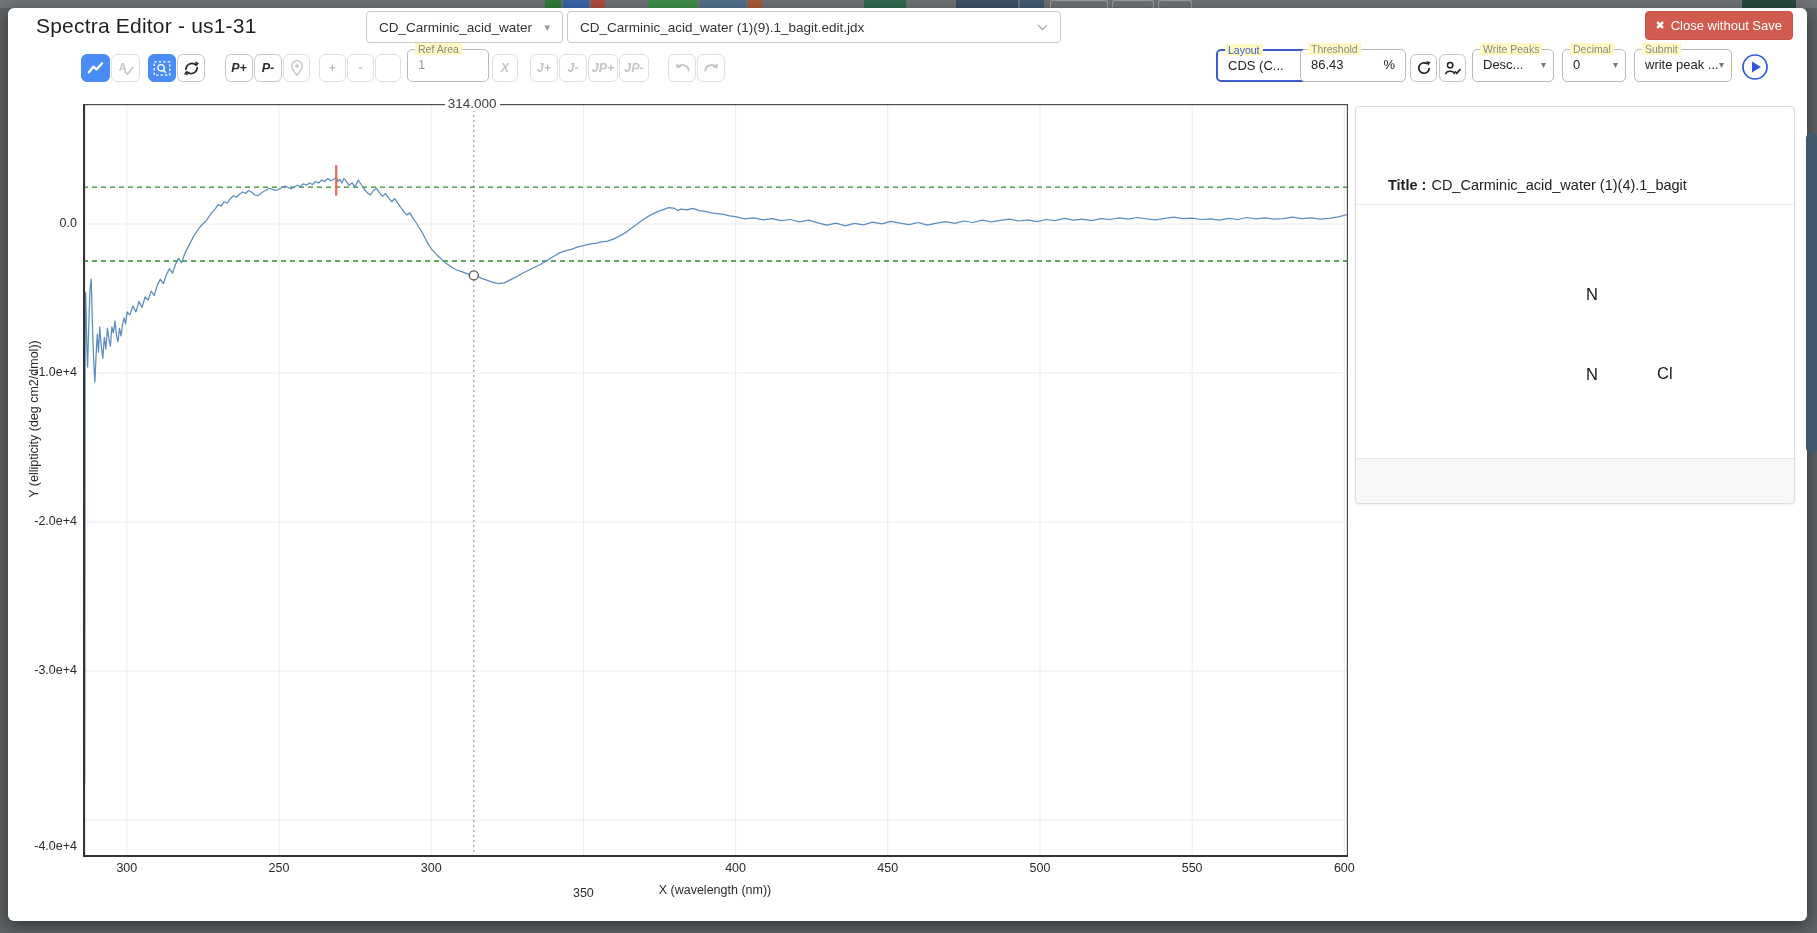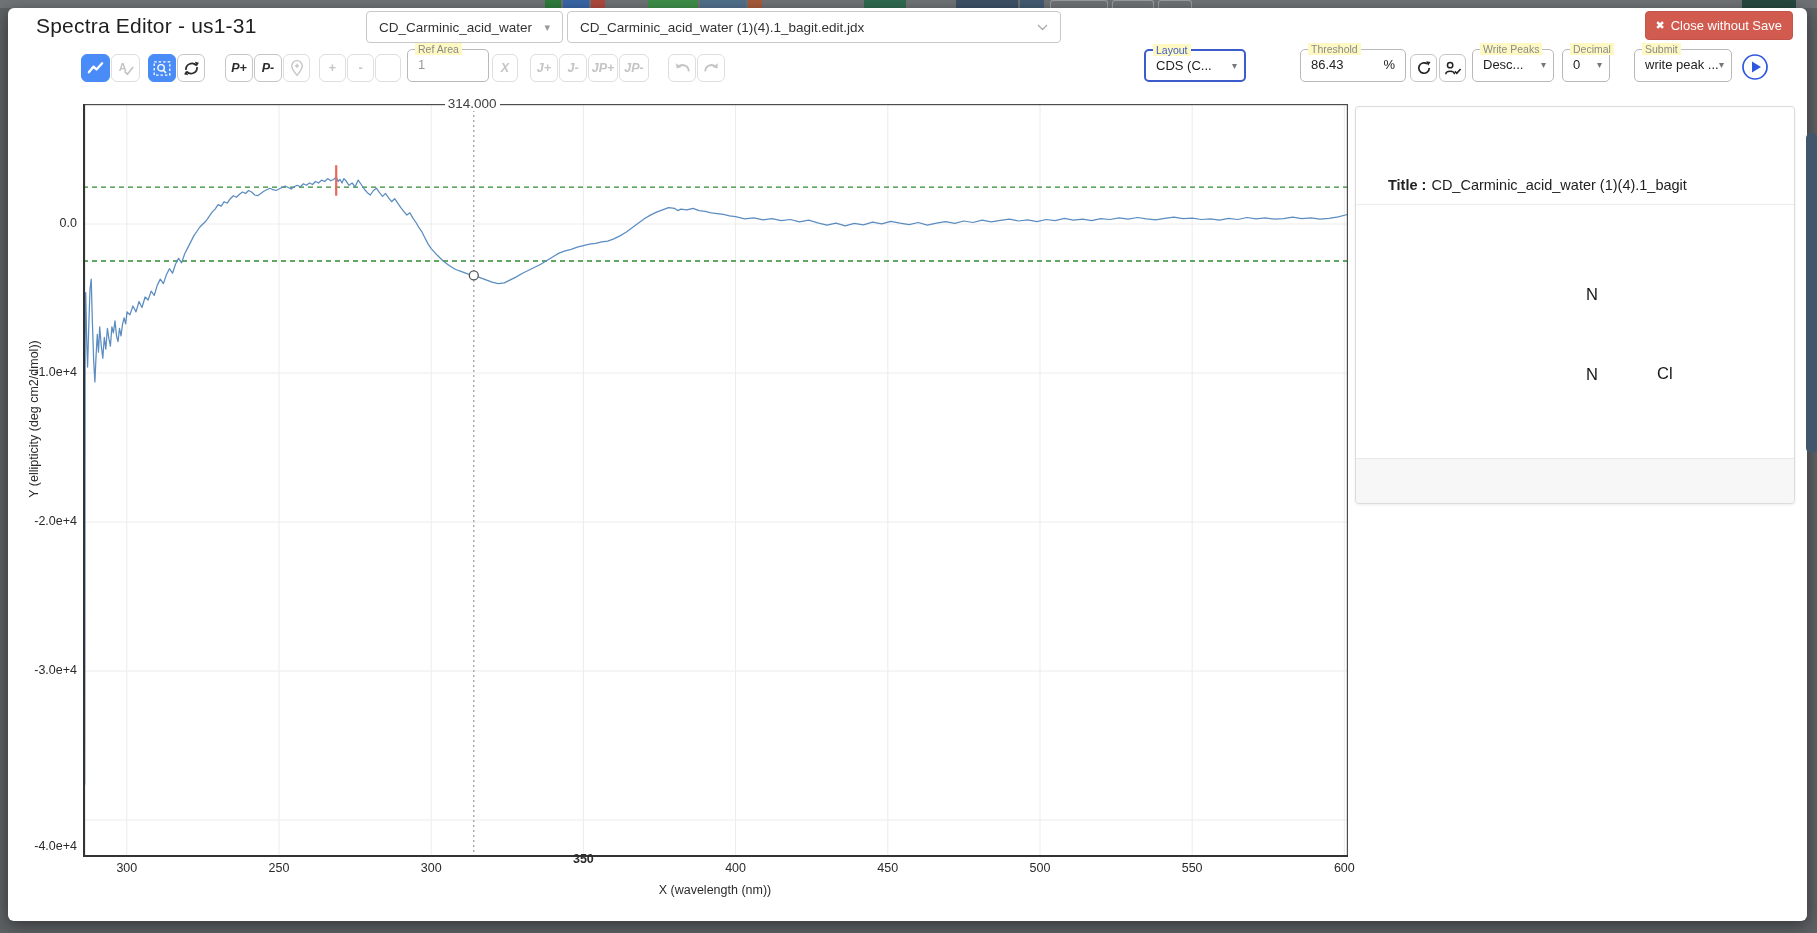--- a/index.html
+++ b/index.html
@@ -68,21 +68,21 @@
 <div class="modal">
 
   <div class="app-title">Spectra Editor - us1-31</div>
 
   <div class="dd" style="left:358px;top:3px;width:197px;height:32px">
     <span>CD_Carminic_acid_water</span>
     <span class="caret">▾</span>
   </div>
 
   <div class="dd" style="left:559px;top:3px;width:494px;height:32px">
-    <span>CD_Carminic_acid_water (1)(4).1_bagit.edit.jdx</span>
+    <span>CD_Carminic_acid_water (1)(9).1_bagit.edit.jdx</span>
     <span class="caret">
       <svg width="11" height="7" viewBox="0 0 11 7">
           <polyline points="1,1 5.5,5.5 10,1" fill="none" stroke="#aaa" stroke-width="1.3"></polyline>
         </svg>
     </span>
   </div>
 
   <div class="close-btn">
     <span class="x">✖</span>
     <span>Close without Save</span>
@@ -144,21 +144,21 @@
           <polygon points="16.8,4.6 16.2,10 11,8.4" fill="currentColor"></polygon>
         </svg>
       </div>
     </div>
 
   <div class="fs muted" style="left:399px;width:82px">
     <span class="fs-label">Ref Area</span>
     <span class="fs-value">1</span>
   </div>
 
-  <div class="fs focused" style="left:1136px;width:102px">
+  <div class="fs focused" style="left:1208px;width:102px">
     <span class="fs-label">Layout</span>
     <span class="fs-value">CDS (C...</span>
     <span class="caret">▾</span>
   </div>
 
   <div class="fs" style="left:1292px;width:106px">
     <span class="fs-label">Threshold</span>
     <span class="fs-value">86.43</span>
     <span class="fs-suffix">%</span>
   </div>
@@ -177,21 +177,21 @@
       <polyline points="12.5,13 14.5,15 18.5,10.5" fill="none" stroke="#222" stroke-width="1.7"></polyline>
     </svg>
   </div>
 
   <div class="fs" style="left:1464px;width:82px">
     <span class="fs-label">Write Peaks</span>
     <span class="fs-value">Desc...</span>
     <span class="caret">▾</span>
   </div>
 
-  <div class="fs" style="left:1554px;width:48px">
+  <div class="fs" style="left:1554px;width:64px">
     <span class="fs-label">Decimal</span>
     <span class="fs-value">0</span>
     <span class="caret">▾</span>
   </div>
 
   <div class="fs" style="left:1626px;width:98px">
     <span class="fs-label">Submit</span>
     <span class="fs-value">write peak ...</span>
     <span class="caret">▾</span>
   </div>
@@ -228,21 +228,21 @@
         <circle cx="390.8" cy="171.4" r="4.5" fill="#fff" stroke="#555" stroke-width="1.3"></circle>
         <rect x="0.6" y="0.6" width="1263.8" height="751.8" fill="none" stroke="#4d4d4d" stroke-width="1.2"></rect>
         <line x1="1" y1="0" x2="1" y2="753" stroke="#333" stroke-width="2.2"></line>
         <line x1="0" y1="752" x2="1265" y2="752" stroke="#333" stroke-width="2.2"></line>
       </svg>
     </div>
   <div id="xticks">
       <div class="tick-x" style="left: 98.8306px; top: 853px;">300</div>
       <div class="tick-x" style="left: 251.02px; top: 853px;">250</div>
       <div class="tick-x" style="left: 403.21px; top: 853px;">300</div>
-      <div class="tick-x" style="left: 555.399px; top: 844px; font-weight: bold;">350</div>
+      <div class="tick-x" style="left: 555.399px; top: 878px;">350</div>
       <div class="tick-x" style="left: 707.589px; top: 853px;">400</div>
       <div class="tick-x" style="left: 859.779px; top: 853px;">450</div>
       <div class="tick-x" style="left: 1011.97px; top: 853px;">500</div>
       <div class="tick-x" style="left: 1164.16px; top: 853px;">550</div>
       <div class="tick-x" style="left: 1316.35px; top: 853px;">600</div>
     </div>
   <div id="yticks">
       <div class="tick-y" style="left: 9px; top: 208.012px;">0.0</div>
       <div class="tick-y" style="left: 9px; top: 357.02px;">-1.0e+4</div>
       <div class="tick-y" style="left: 9px; top: 506.029px;">-2.0e+4</div>

